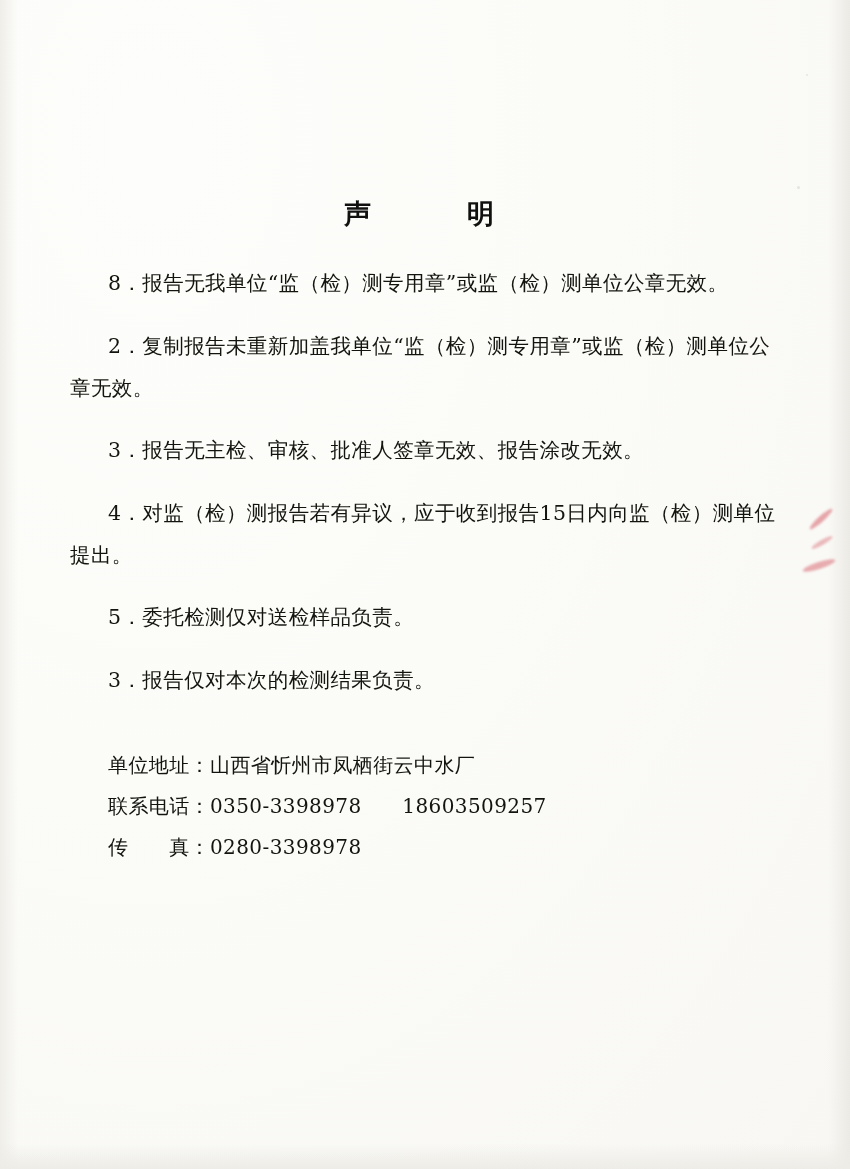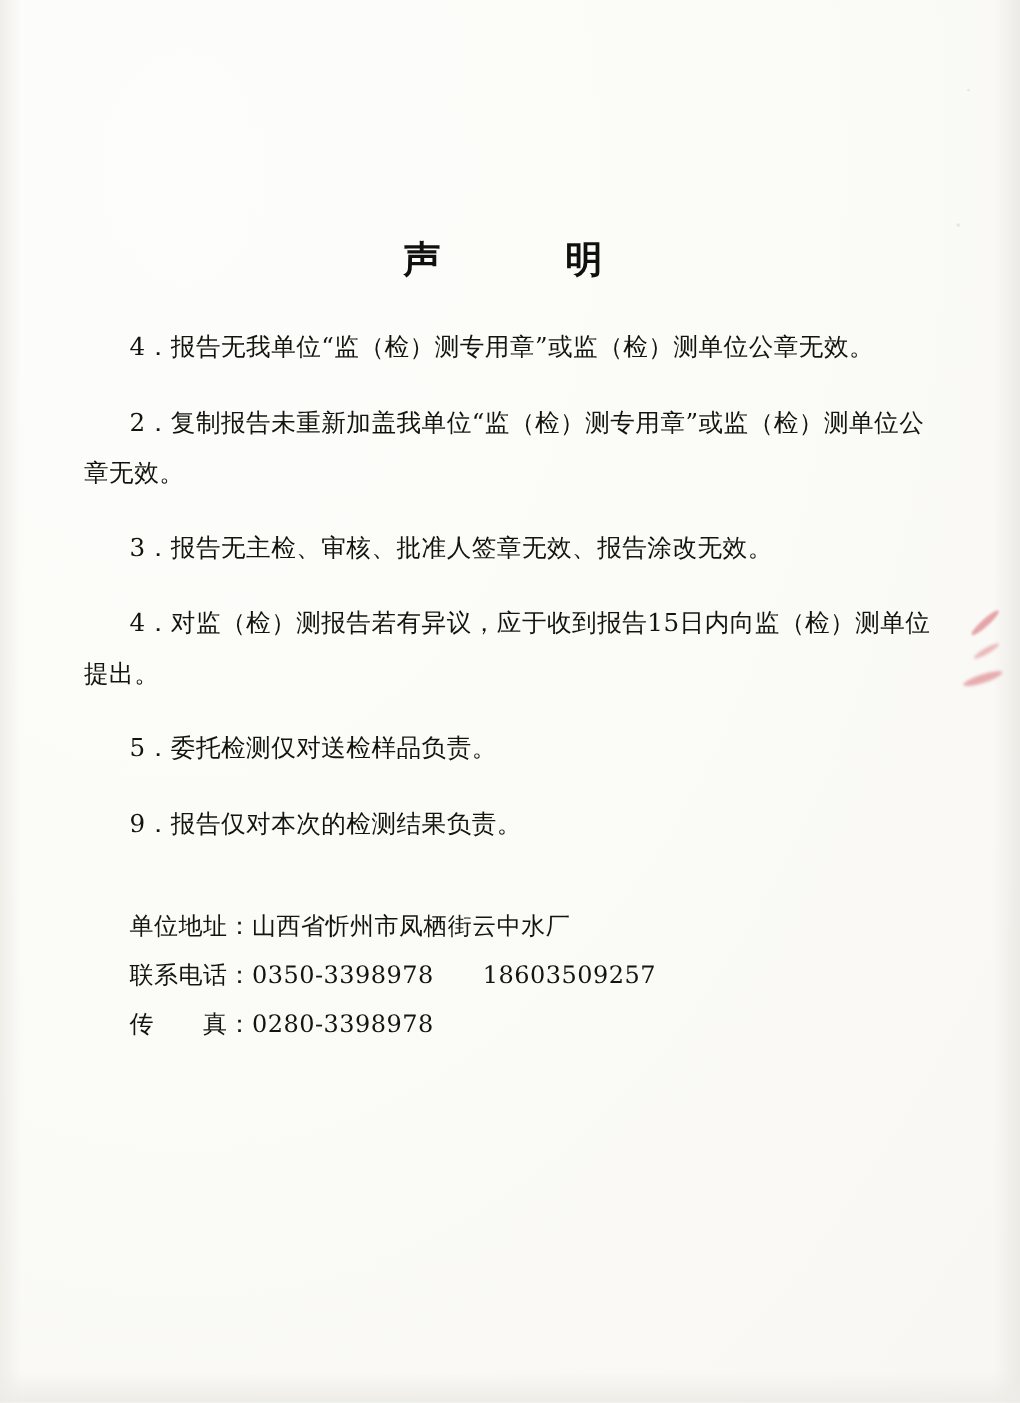--- a/index.html
+++ b/index.html
@@ -40,21 +40,21 @@
   .content {
     position: absolute;
     left: 70px;
     top: 0;
     width: 712px;
     height: 1169px;
   }
 
   .doc-title {
     text-align: center;
-    font-size: 31px;
+    font-size: 27px;
     font-weight: bold;
     letter-spacing: 14px;
     color: #10100e;
     margin-top: 196px;
     font-family: Liberation Serif, serif;
   }
 
   .clause-list {
     margin-top: 30px;
   }
@@ -127,26 +127,26 @@
   <div class="scan-edge-bottom"></div>
 
   <div class="speck" style="left:797px; top:186px; width:3px; height:3px;"></div>
   <div class="speck" style="left:806px; top:74px; width:2px; height:2px;"></div>
 
   <div class="content">
 
     <div class="doc-title">声　　明</div>
 
     <div class="clause-list">
-      <p class="clause">4．报告无我单位“监（检）测专用章”或监（检）测单位公章无效。</p>
+      <p class="clause">8．报告无我单位“监（检）测专用章”或监（检）测单位公章无效。</p>
       <p class="clause">2．复制报告未重新加盖我单位“监（检）测专用章”或监（检）测单位公章无效。</p>
       <p class="clause">3．报告无主检、审核、批准人签章无效、报告涂改无效。</p>
       <p class="clause">4．对监（检）测报告若有异议，应于收到报告15日内向监（检）测单位提出。</p>
       <p class="clause">5．委托检测仅对送检样品负责。</p>
-      <p class="clause">9．报告仅对本次的检测结果负责。</p>
+      <p class="clause">3．报告仅对本次的检测结果负责。</p>
     </div>
 
     <div class="contact-block">
       <div class="contact-line">单位地址：山西省忻州市凤栖街云中水厂</div>
       <div class="contact-line">联系电话：0350-3398978　　18603509257</div>
       <div class="contact-line">传　　真：0280-3398978</div>
     </div>
 
   </div>
 

